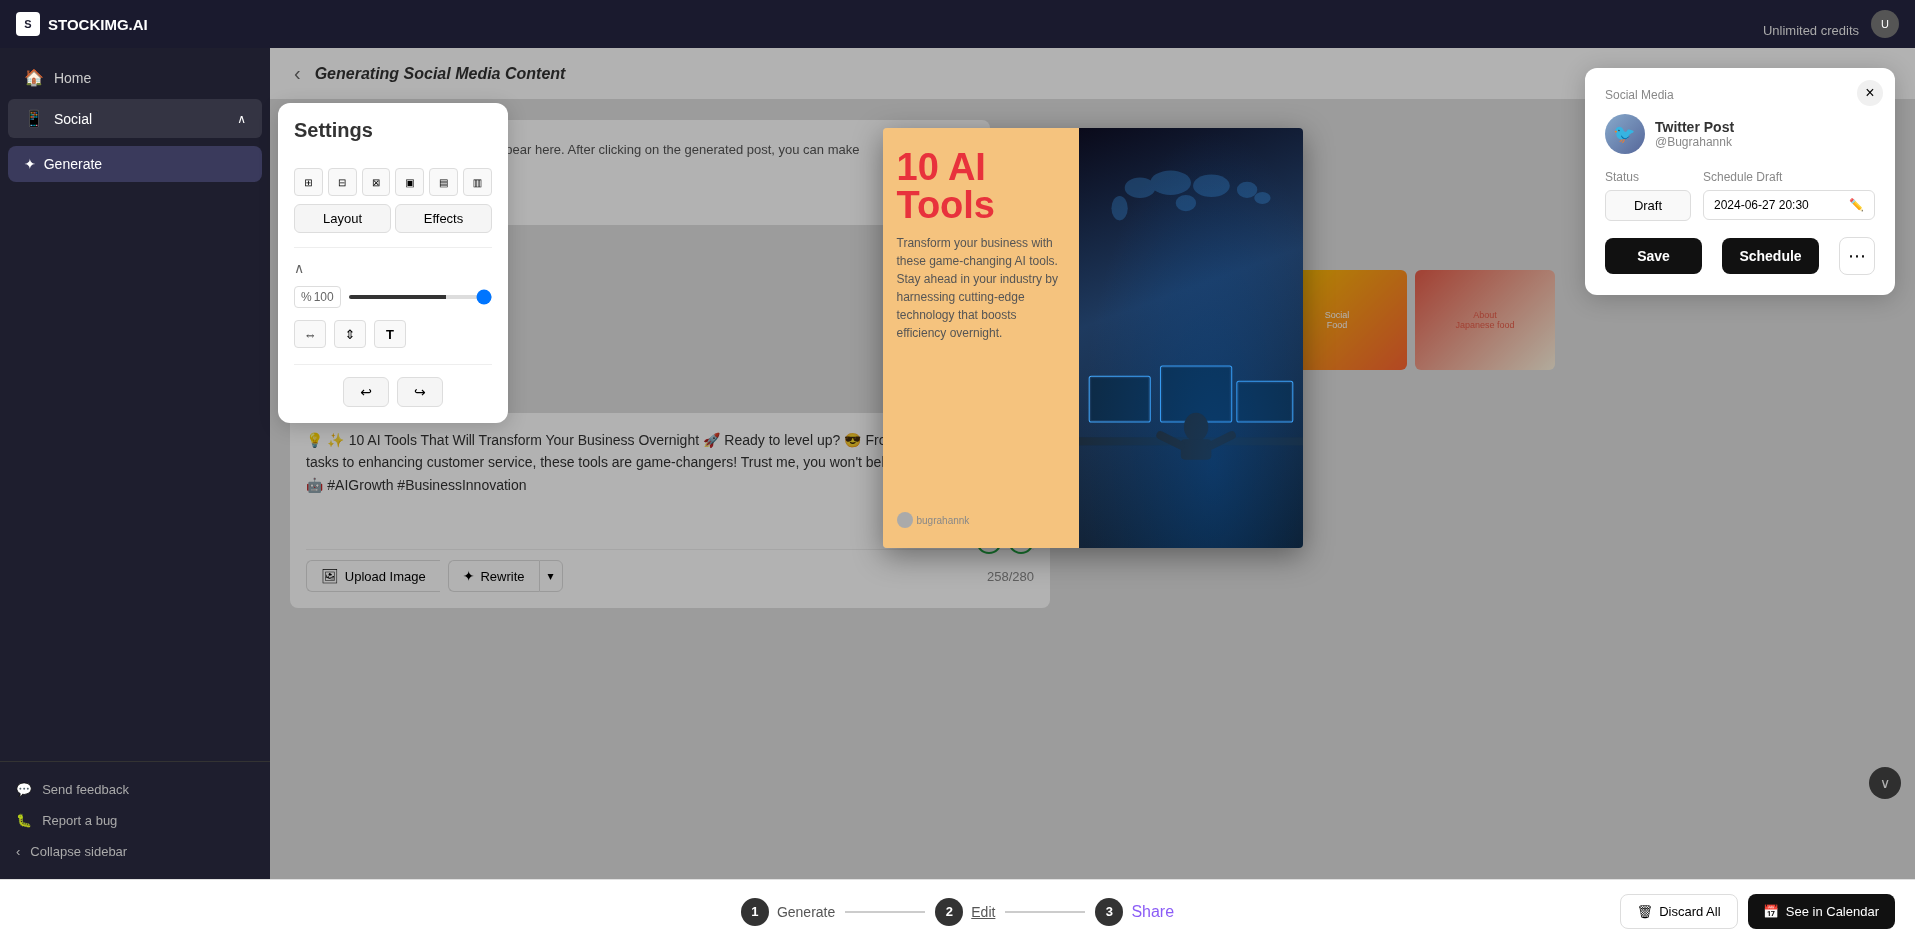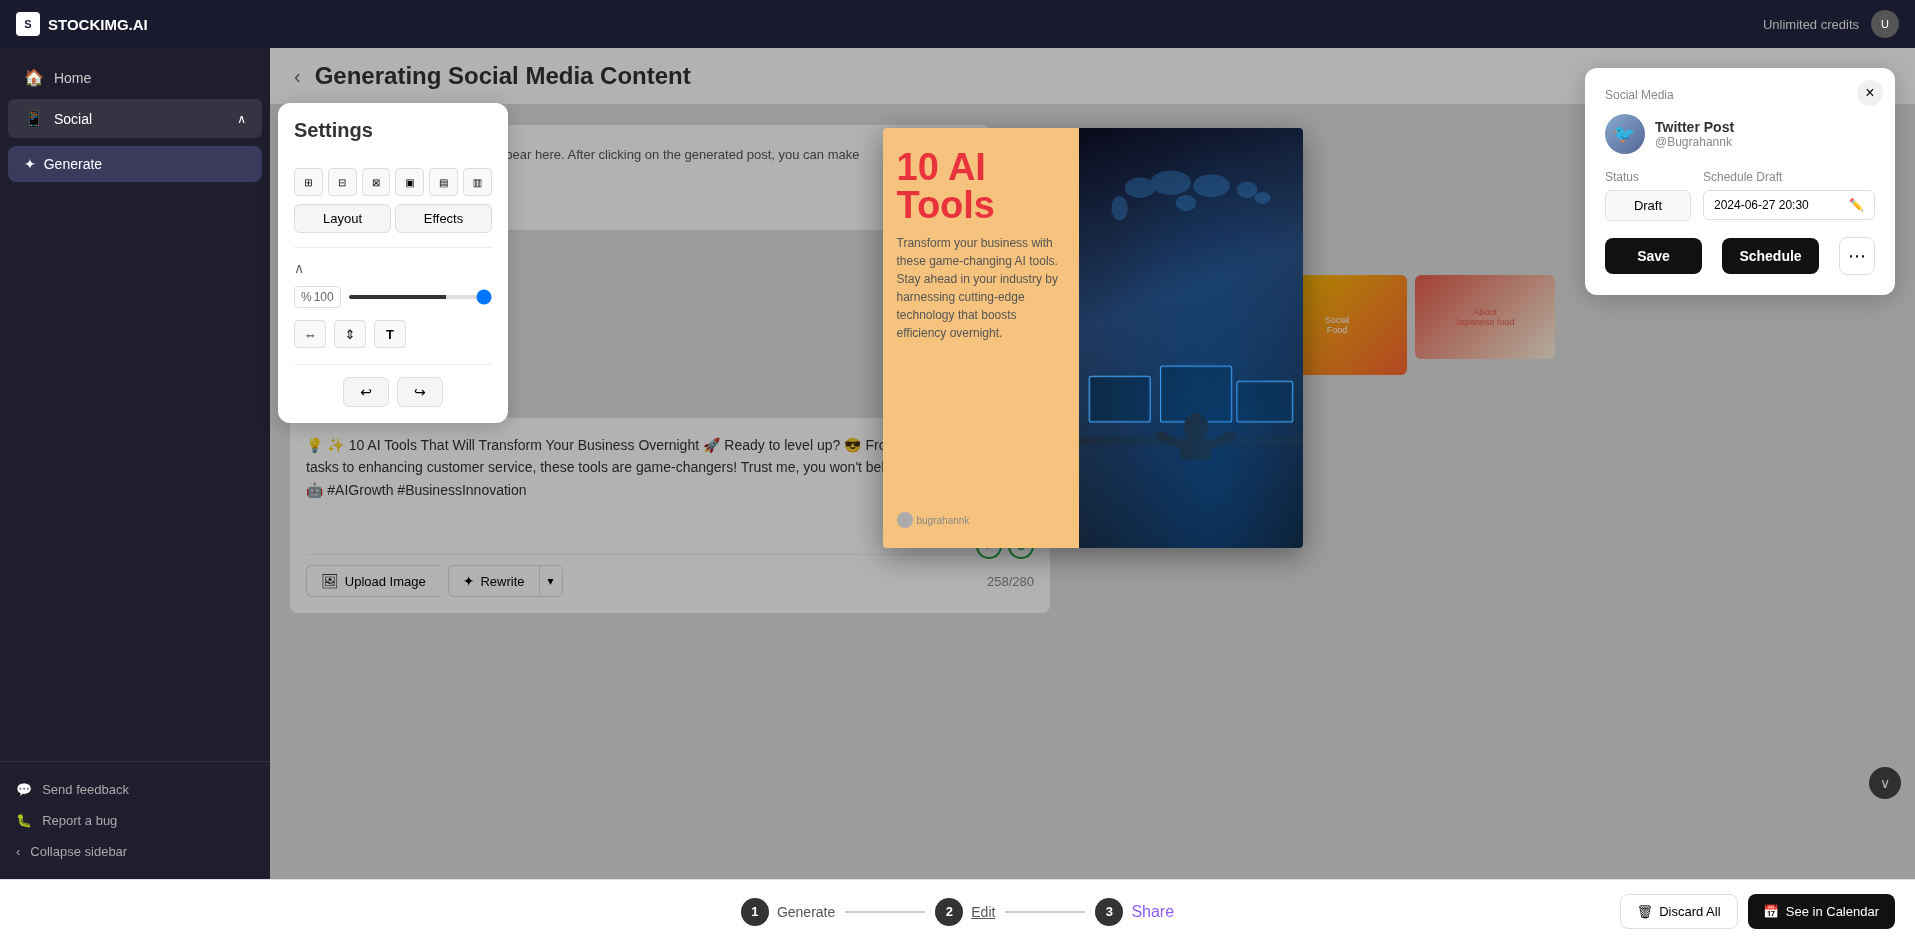--- a/index.html
+++ b/index.html
@@ -6,21 +6,21 @@
     body { font-family: -apple-system, BlinkMacSystemFont, 'Segoe UI', sans-serif; background: #f0f0f0; color: #333; width: 1915px; height: 943px; overflow: hidden; display: flex; flex-direction: column; }
   </style>
 </head>
 <body>
 
 <div style="height:48px; background:#1a1a2e; display:flex; align-items:center; justify-content:space-between; padding:0 16px; flex-shrink:0;">
   <div style="display:flex; align-items:center; gap:8px; color:#fff; font-weight:700; font-size:15px;">
     <div style="width:24px; height:24px; background:#fff; border-radius:4px; display:flex; align-items:center; justify-content:center; color:#1a1a2e; font-weight:900; font-size:11px;">S</div>
     <span>STOCKIMG.AI</span>
   </div>
-  <div style="display:flex; align-items:center; gap:12px;margin-left:11px;">
+  <div style="display:flex; align-items:flex-end; gap:12px;margin-left:11px;">
     <span style="color:#aaa; font-size:13px;">Unlimited credits</span>
     <div style="width:28px; height:28px; border-radius:50%; background:#555; display:flex; align-items:center; justify-content:center; color:#fff; font-size:11px; cursor:pointer;">U</div>
   </div>
 </div>
 
 <div style="display:flex; flex:1; overflow:hidden; position:relative;">
 
   <div style="width:270px; background:#1e1e2e; color:#ccc; display:flex; flex-direction:column; flex-shrink:0; z-index:2;">
     <div style="flex:1; padding:8px 0;">
 
@@ -99,21 +99,21 @@
     <div style="display:flex; gap:8px; margin-top:16px; padding-top:12px; border-top:1px solid #eee; justify-content:center;">
       <button style="padding:6px 16px; border:1px solid #ddd; border-radius:6px; cursor:pointer; background:#f5f5f5; font-size:14px;">↩</button>
       <button style="padding:6px 16px; border:1px solid #ddd; border-radius:6px; cursor:pointer; background:#f5f5f5; font-size:14px;">↪</button>
     </div>
   </div>
 
   <div style="flex:1; display:flex; flex-direction:column; overflow:hidden; background:#e0e0e0; position:relative;">
 
     <div style="background:#fff; padding:14px 20px; display:flex; align-items:center; gap:10px; border-bottom:1px solid #e0e0e0; flex-shrink:0;">
       <button style="color:#666; cursor:pointer; font-size:20px; background:none; border:none; padding:0 4px;">‹</button>
-      <h1 style="font-size:24px; font-weight:600;">Generating Social Media Content</h1>
+      <h1 style="font-size:16px; font-weight:600;font-style:italic;">Generating Social Media Content</h1>
     </div>
 
     <div style="flex:1; overflow-y:auto; padding:20px 20px 20px 20px; position:relative;">
 
       <div style="background:#fff; border-radius:8px; padding:20px; margin-bottom:16px; max-width:700px;">
         <p style="font-size:13px; color:#555; margin-bottom:12px; line-height:1.5;">Your posts generated by AI will appear here. After clicking on the generated post, you can make</p>
         <button style="border:1px solid #ddd; background:#fff; border-radius:6px; padding:8px 14px; cursor:pointer; font-size:13px; color:#555;">Read Guide for More Details</button>
       </div>
 
       <div style="display:flex; gap:16px; margin-bottom:16px; align-items:flex-start; max-width:700px;">
@@ -134,21 +134,21 @@
           </div>
         </div>
 
         <div style="display:flex; gap:8px; position:absolute; right:360px; top:170px;">
           <div style="width:140px; height:100px; border-radius:6px; background:#1a1a2e; cursor:pointer; overflow:hidden;">
             <div style="width:100%; height:100%; display:flex; align-items:center; justify-content:center; color:#88aacc; font-size:10px; text-align:center; padding:8px;">Tech AI<br>Dark</div>
           </div>
           <div style="width:140px; height:100px; border-radius:6px; background:linear-gradient(135deg,#ffcc00,#ff6633); cursor:pointer; overflow:hidden;">
             <div style="width:100%; height:100%; display:flex; align-items:center; justify-content:center; color:#fff; font-size:9px; text-align:center; padding:8px;">Social<br>Food</div>
           </div>
-          <div style="width:140px; height:84px; border-radius:6px; cursor:pointer; overflow:hidden; background:#737373;">
+          <div style="width:140px; height:100px; border-radius:6px; cursor:pointer; overflow:hidden; background:#737373;">
             <div style="width:100%; height:100%; display:flex; align-items:center; justify-content:center; background:linear-gradient(135deg,#e85d4a,#fff5e0); color:#e85d4a; font-size:9px; text-align:center; padding:8px;">About<br>Japanese food</div>
           </div>
         </div>
       </div>
 
       <div style="background:#fff; border-radius:8px; padding:16px; max-width:760px; position:relative;">
         <p contenteditable="true" style="font-size: 14px; line-height: 1.6; color: rgb(51, 51, 51); margin-bottom: 40px; min-height: 80px; outline: none;">💡 ✨ 10 AI Tools That Will Transform Your Business Overnight 🚀 Ready to level up? 😎 From automating tedious tasks to enhancing customer service, these tools are game-changers! Trust me, you won't believe the difference! 🤩
 🤖 #AIGrowth #BusinessInnovation</p>
 
         <div style="position:absolute; bottom:54px; right:16px; display:flex; gap:6px;">

